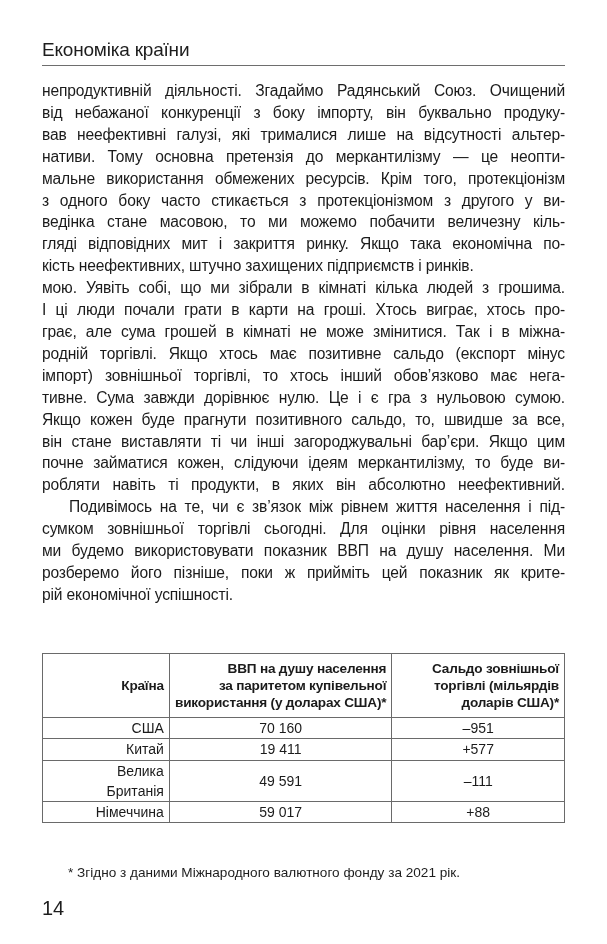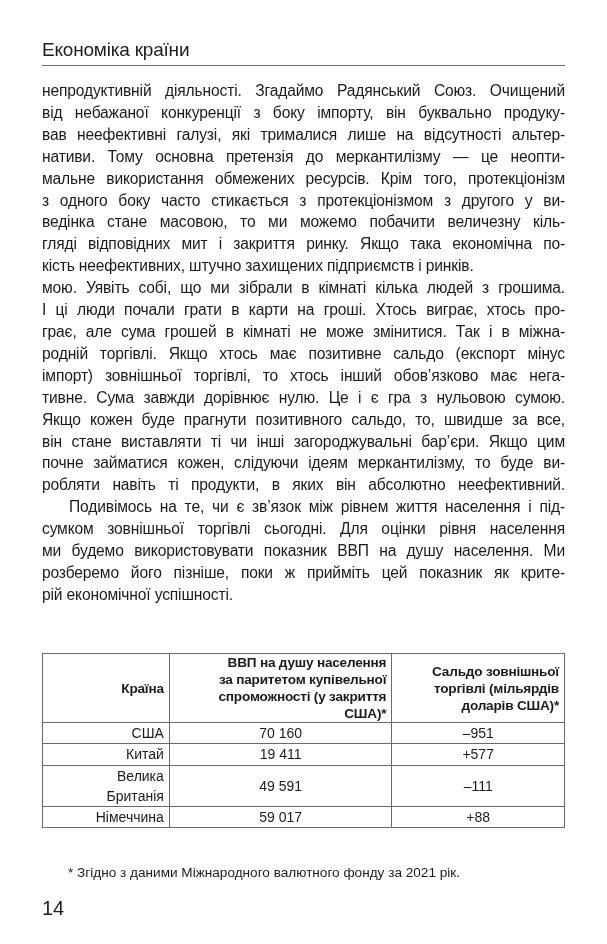--- a/index.html
+++ b/index.html
@@ -97,21 +97,21 @@
       <col class="c3">
     </colgroup>
   <thead>
     <tr>
       <th>
         <span>Країна</span>
       </th>
       <th>
         <span>ВВП на душу населення</span><br>
         <span>за паритетом купівельної</span><br>
-        <span>спроможності (у закриття США)*</span>
+        <span>використання (у доларах США)*</span>
       </th>
       <th>
         <span>Сальдо зовнішньої</span><br>
         <span>торгівлі (мільярдів</span><br>
         <span>доларів США)*</span>
       </th>
     </tr>
   </thead>
   <tbody>
     <tr>

